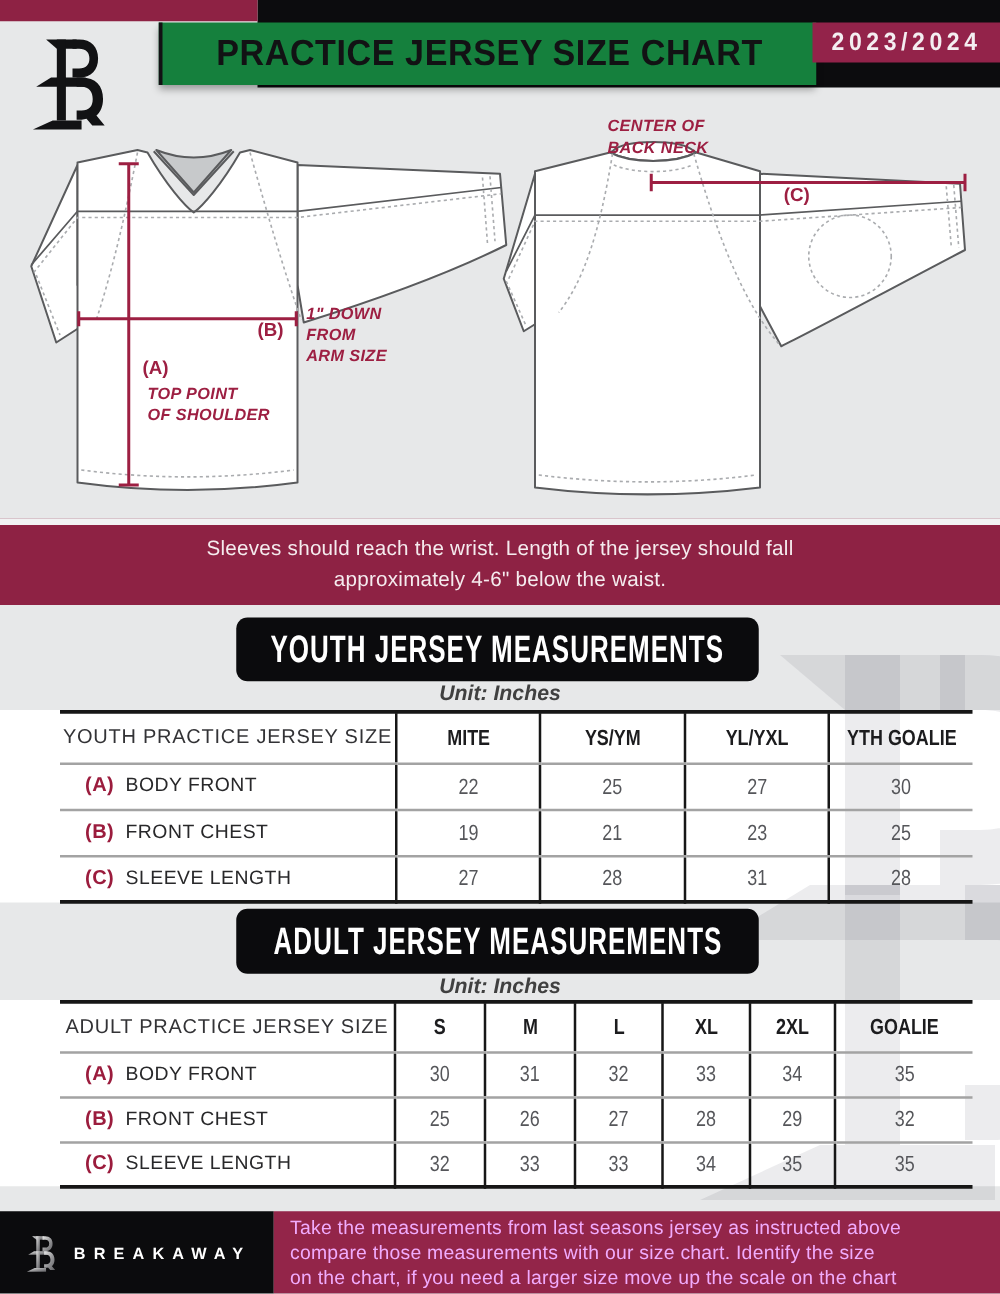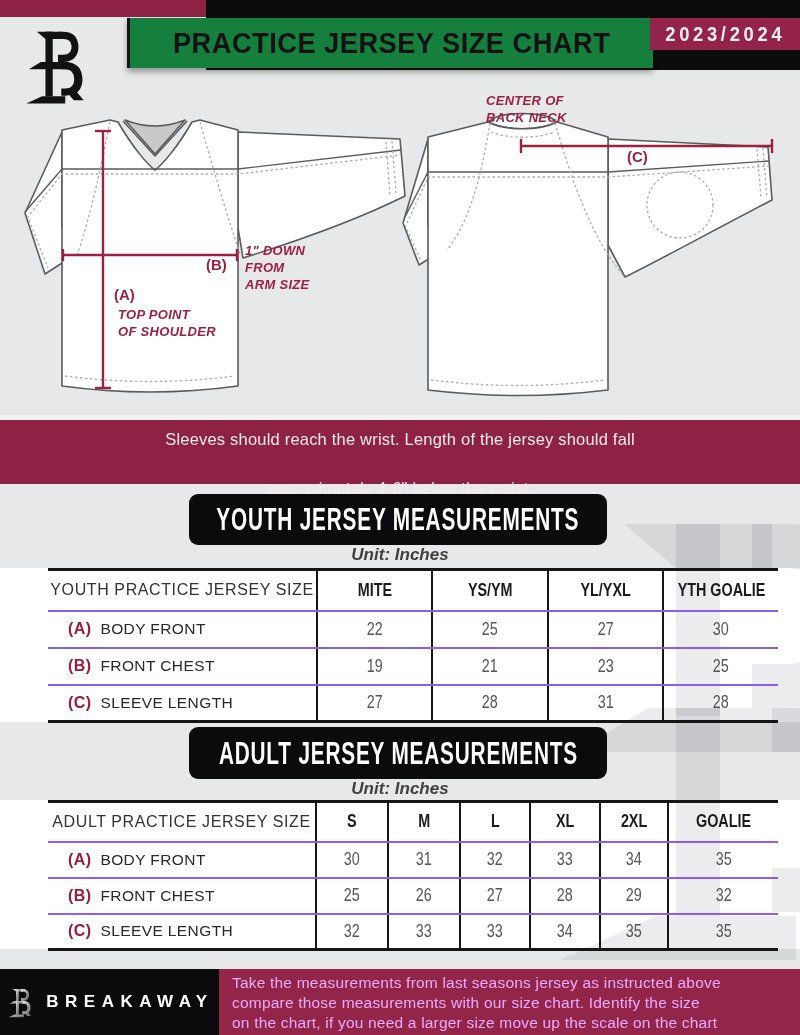--- a/index.html
+++ b/index.html
@@ -23,52 +23,52 @@
   
   .jersey-svg{position:absolute;z-index:2;}
   .anno-tag{position:absolute;font-weight:bold;font-size:15px;color:#9d1f42;z-index:4;white-space:nowrap;}
   .anno-text{position:absolute;font-style:italic;font-weight:600;font-size:13px;line-height:17px;
              color:#9d1f42;z-index:4;letter-spacing:.3px;white-space:nowrap;}
 
   
   .notice{position:absolute;left:0;top:415px;width:800px;height:69px;background:#8e2244;
           border-top:5px solid #f2f2f3;box-sizing:border-box;z-index:2;
           display:flex;flex-direction:column;align-items:center;justify-content:center;}
-  .notice div{color:#f5ebee;font-size:16.5px;line-height:25px;letter-spacing:.2px;margin-top:24px;}
+  .notice div{color:#f5ebee;font-size:16.5px;line-height:25px;letter-spacing:.2px;}
 
   
   .pill{position:absolute;left:189px;width:418px;height:51px;background:#0b0b0d;border-radius:9px;
         display:flex;align-items:center;justify-content:center;z-index:2;}
   .pill .t{color:#ffffff;font-weight:800;font-size:26px;letter-spacing:1px;white-space:nowrap;
            display:inline-block;transform:scale(.8,1.18);}
   .unit{position:absolute;left:0;width:800px;text-align:center;font-style:italic;font-weight:600;
         font-size:17px;color:#404040;z-index:2;}
 
   
   .white-band{position:absolute;left:0;width:800px;background:#ffffff;z-index:0;}
   .watermark{position:absolute;left:552px;top:484px;width:400px;height:496px;
              color:rgba(40,40,55,.085);z-index:1;}
 
   
   table.size{position:absolute;left:48px;width:730px;border-collapse:collapse;table-layout:fixed;
              z-index:2;border-top:3px solid #161616;border-bottom:3px solid #161616;background:transparent;}
-  table.size td{border-bottom:2px solid #8b5cf6;padding:0;vertical-align:middle;}
+  table.size td{border-bottom:2px solid #a3a3a3;padding:0;vertical-align:middle;}
   table.size tr:last-child td{border-bottom:none;}
   table.size td.v{border-left:2px solid #161616;text-align:center;}
   .col-head{font-size:16px;letter-spacing:.6px;color:#333336;text-align:center;}
   .size-head{font-weight:bold;font-size:17px;color:#1c1c1e;}
   .row-label{padding-left:20px !important;font-size:15.5px;letter-spacing:.4px;color:#28282a;text-align:left;}
   .tag{color:#9b1c3d;font-weight:bold;font-size:16px;margin-right:9px;}
   .cnum{display:inline-block;transform:scaleX(.82);font-size:17.5px;color:#55565a;white-space:nowrap;}
   .size-head .cnum, .cnum.b{color:#1c1c1e;font-weight:bold;}
 
   
   .footer-black{position:absolute;left:0;top:969px;width:219px;height:66px;background:#0b0b0d;z-index:2;
                 display:flex;align-items:center;justify-content:center;gap:9px;}
-  .footer-black .brand{color:#ffffff;font-weight:bold;font-size:17px;letter-spacing:6.5px;
+  .footer-black .brand{color:#ffffff;font-weight:bold;font-size:13px;letter-spacing:6.5px;
                        white-space:nowrap;transform:translateX(3px);}
   .footer-logo{width:26px;height:33px;}
   .footer-maroon{position:absolute;left:219px;top:969px;width:581px;height:66px;background:#932549;z-index:2;
                  box-sizing:border-box;padding:4px 0 0 13px;}
   .footer-maroon div{color:#f0abfc;font-size:15.5px;line-height:20px;letter-spacing:.2px;white-space:nowrap;}
 </style>
 </head>
 <body>
 
 <div class="page">

